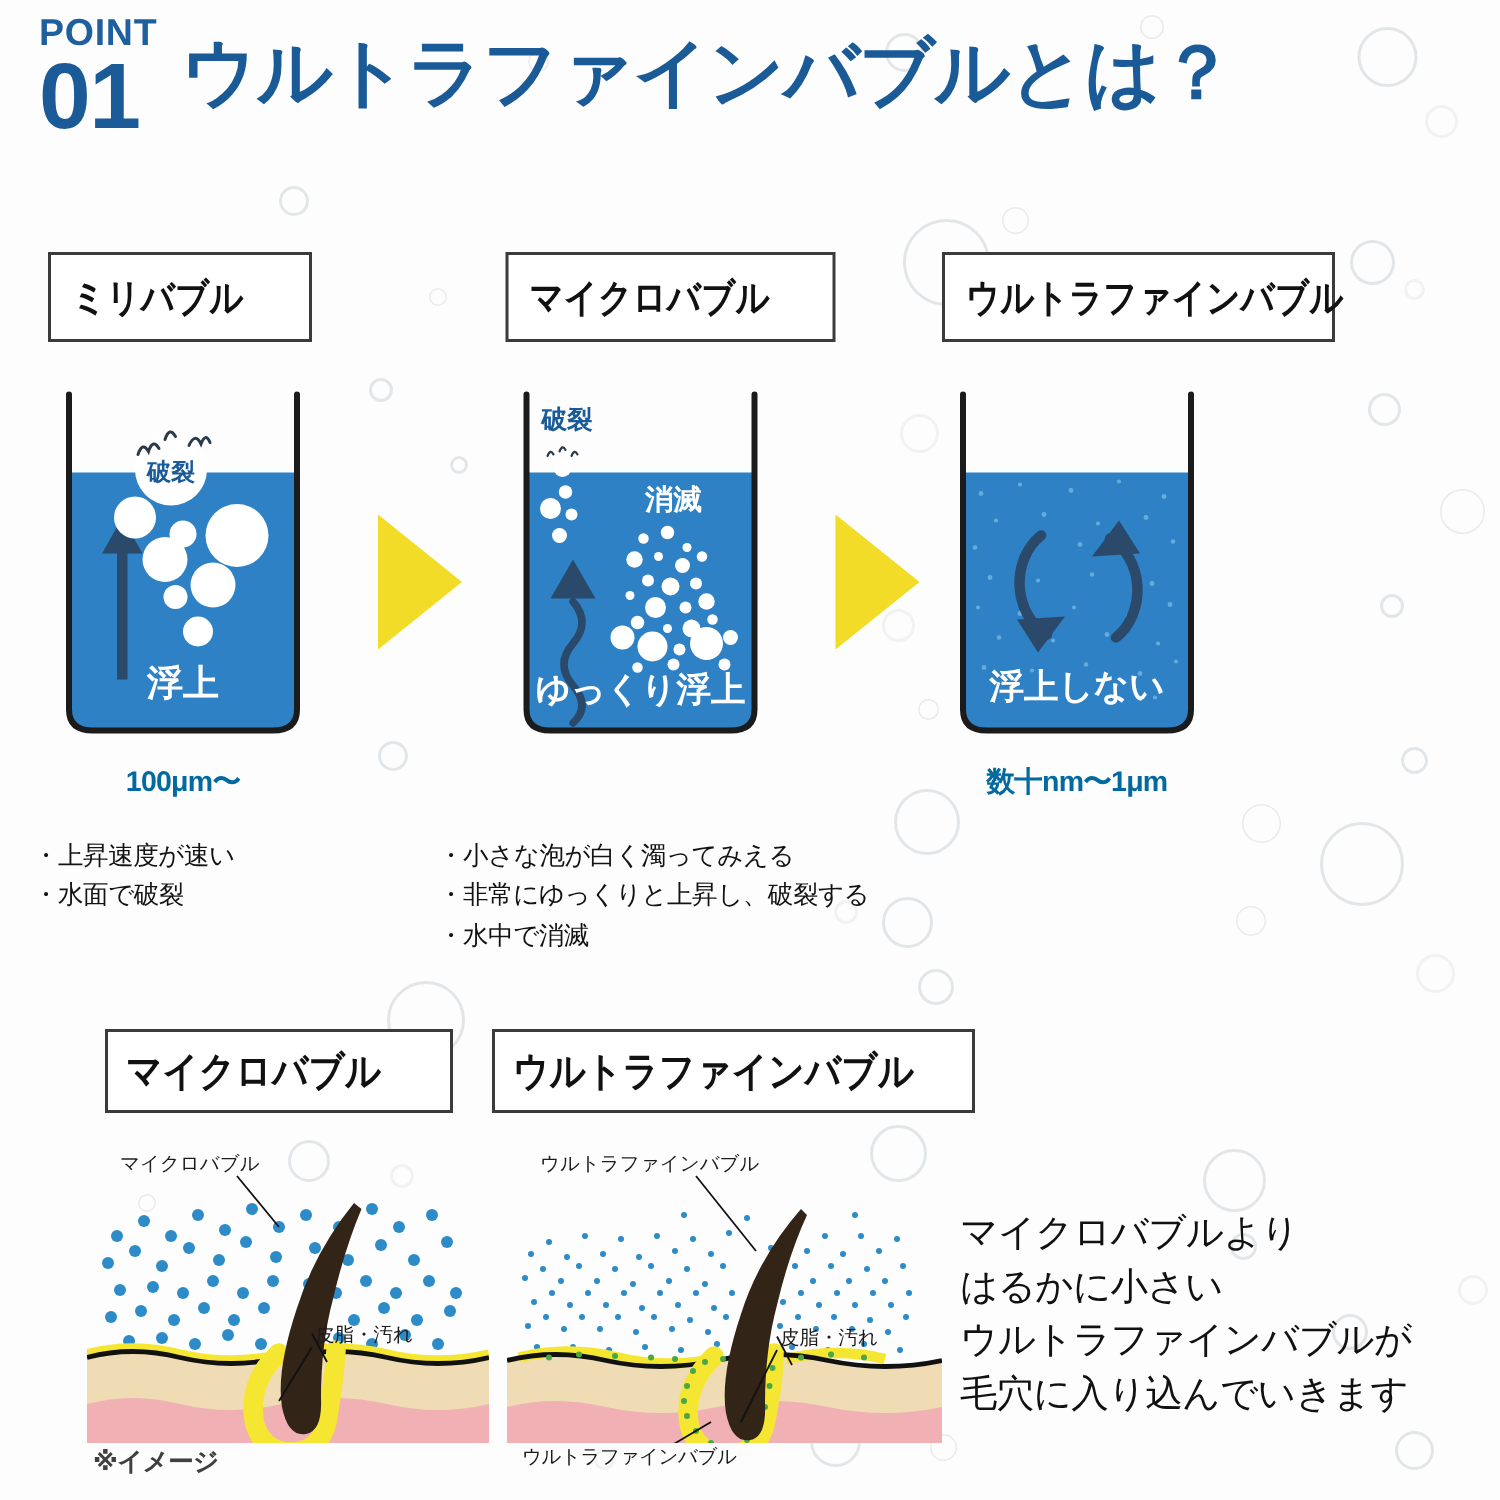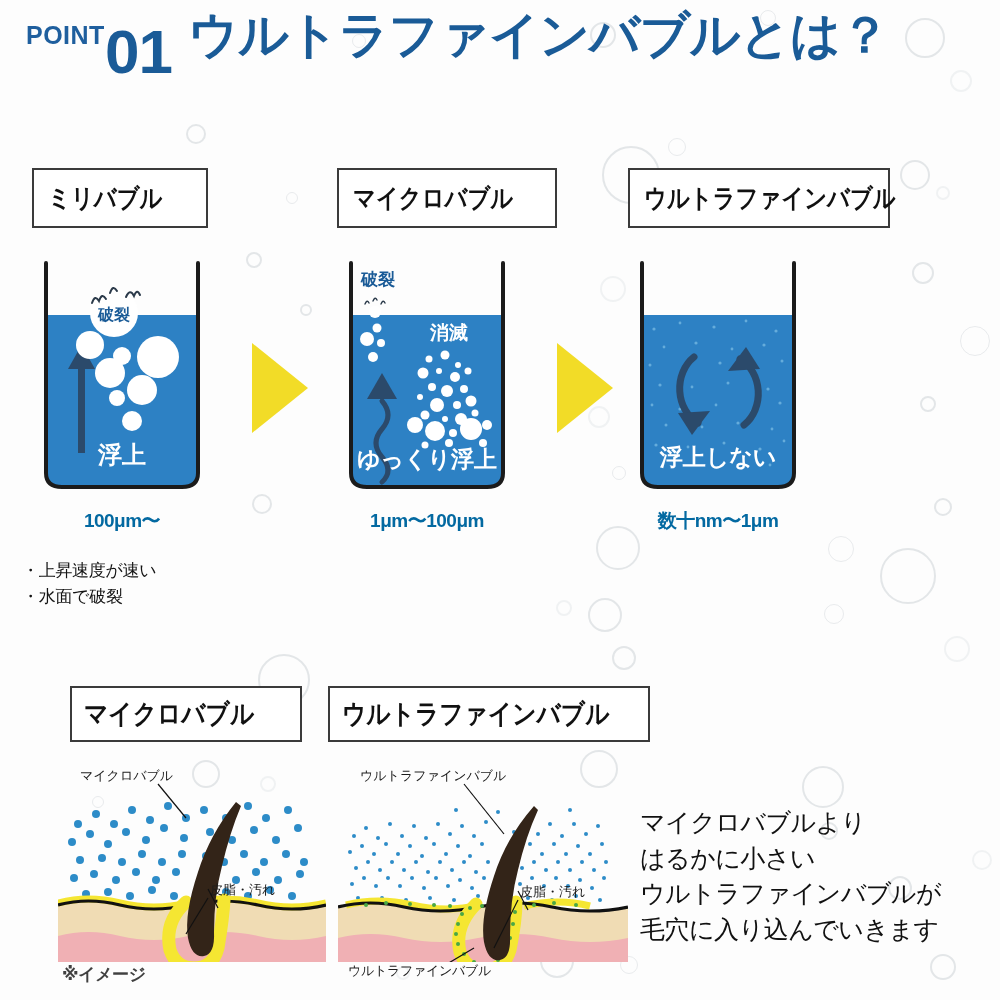--- a/index.html
+++ b/index.html
@@ -27,21 +27,21 @@
   .bgb.thin { border-width: 1.5px; border-color: rgba(175,182,190,0.26); }
   .bgb.faint { border-color: rgba(185,192,198,0.18); }
 
   
   #point-header {
     position: absolute;
     left: 26px; top: 10px;
     display: flex;
     align-items: flex-end;
   }
-  #point-stack { display: flex; flex-direction: row; align-items: flex-start; }
+  #point-stack { display: flex; flex-direction: column; align-items: flex-start; }
   #point-word {
     font-size: 25px; font-weight: bold; color: #1f5f9e;
     letter-spacing: 0.5px; line-height: 1; margin-bottom: 1px;
   }
   #point-num {
     font-size: 62px; font-weight: bold; color: #1a5b97;
     line-height: 0.92; letter-spacing: -1px;
   }
   #main-title {
     font-size: 50px; font-weight: bold; color: #1a5b97;
@@ -307,21 +307,20 @@
             <circle cx="116" cy="178" r="4"></circle>
               <circle cx="134" cy="174" r="11"></circle>
             <circle cx="150" cy="170" r="5"></circle>
               <circle cx="88" cy="190" r="3.5"></circle>
             <circle cx="112" cy="188" r="4"></circle>
               <circle cx="146" cy="188" r="4"></circle>
           </g>
           <text x="90" y="212" font-family="'Liberation Sans',sans-serif" font-size="23" font-weight="bold" fill="#ffffff" text-anchor="middle">ゆっくり浮上</text>
         </svg>
       </div>
-      <div class="beaker-caption">1μm〜100μm</div>
     </div>
   </div>
 
   <div class="col c3">
     <div class="type-box w3">
       <span class="type-box-label">ウルトラファインバブル</span>
     </div>
     <div class="beaker-wrap">
       <div class="beaker">
         <svg width="180" height="245" viewBox="0 0 180 245">
@@ -377,20 +376,25 @@
       <div class="beaker-caption">数十nm〜1μm</div>
     </div>
   </div>
 
   <div id="yarrow-1" class="yarrow"></div>
   <div id="yarrow-2" class="yarrow"></div>
 
   <ul id="bullets-1" class="bullets">
     <li>・上昇速度が速い</li>
     <li>・水面で破裂</li>
+  </ul>
+  <ul id="bullets-2" class="bullets">
+    <li>・小さな泡が白く濁ってみえる</li>
+    <li>・非常にゆっくりと上昇し、破裂する</li>
+    <li>・水中で消滅</li>
   </ul>
 
   <div id="lower-box-1">
     <span class="lower-box-label">マイクロバブル</span>
   </div>
   <div id="lower-box-2">
     <span class="lower-box-label">ウルトラファインバブル</span>
   </div>
 
   <div id="skin-1" class="skin-diagram">

